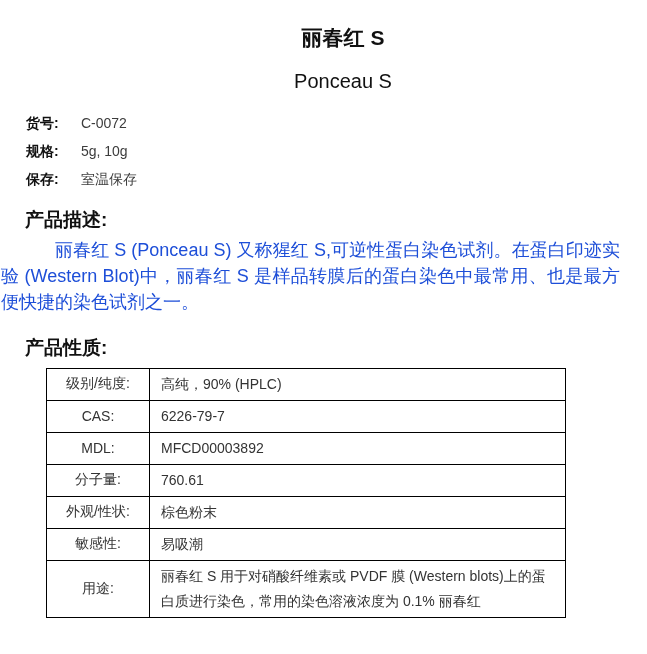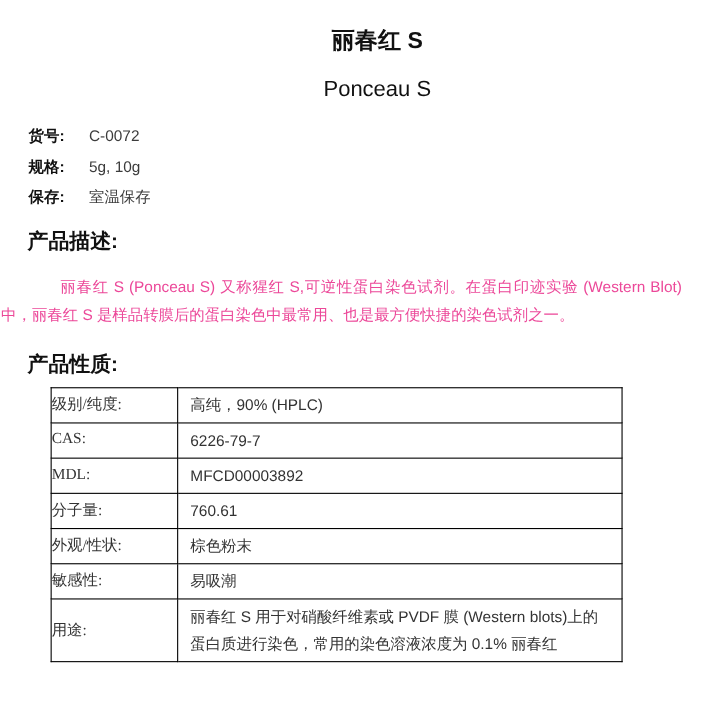--- a/index.html
+++ b/index.html
@@ -27,46 +27,45 @@
   .section-heading {
     margin: 22px 0 0 25px;
     font-size: 19px;
     line-height: 1.15;
     font-weight: 700;
     color: #111111;
   }
 
   
   .description {
-    margin: 16px 0 0 1px;
+    margin: 6px 0 0 1px;
     width: 619px;
-    font-size: 14px;
+    font-size: 18px;
     line-height: 26px;
     text-align: justify;
     text-indent: 54px;
-    color: #ec4899;
+    color: #1d4ed8;
   }
 
   
   .props-table {
     margin: 9px 0 0 46px;
     width: 520px;
     border-collapse: collapse;
     table-layout: fixed;
     font-size: 14px;
     color: #333333;
   }
   .props-table td { border: 1px solid #000000; vertical-align: middle; }
   td.prop-label {
     width: 102px;
     height: 31px;
-    text-align: left;
-    padding: 0 12px 0 0;
+    text-align: center;
+    padding: 0 0 0 0;
     color: #333333;
-    font-family: Liberation Serif, serif;
   }
   td.prop-value { padding: 3px 12px 3px 11px; line-height: 25px; }
   td.prop-value sub { font-size: 10px; vertical-align: -2px; line-height: 0; }
 </style>
 </head>
 <body>
 
 <div class="page">
 
   <header class="titles">

